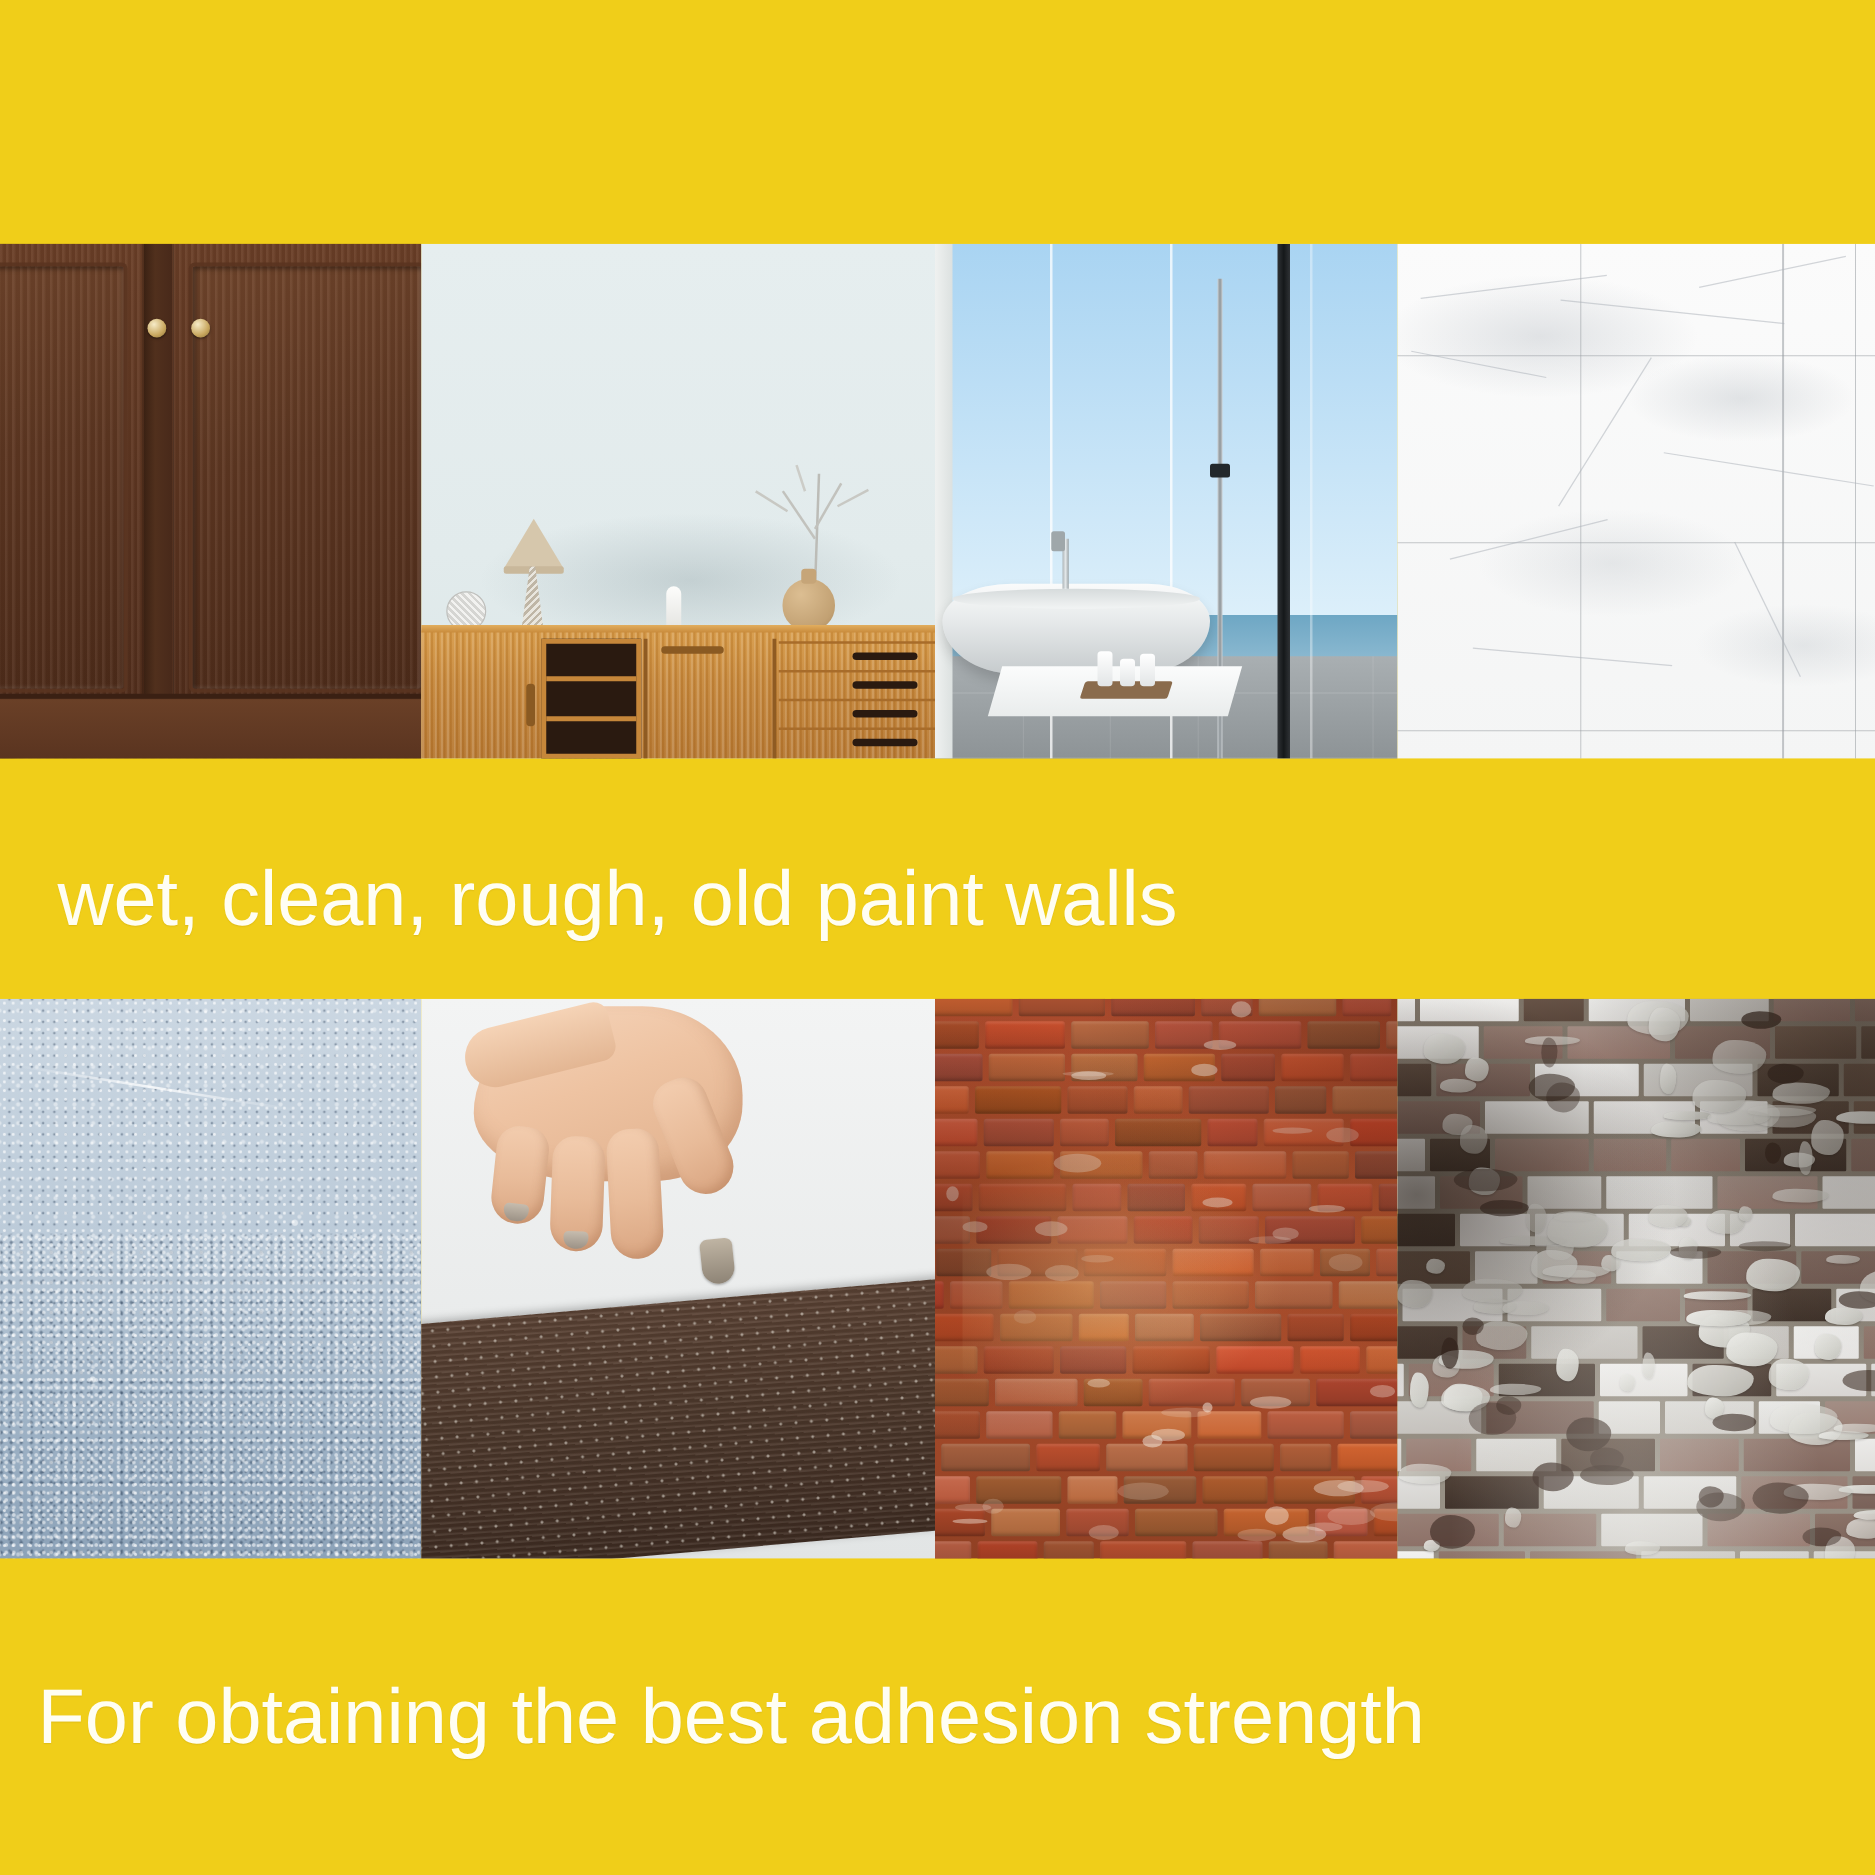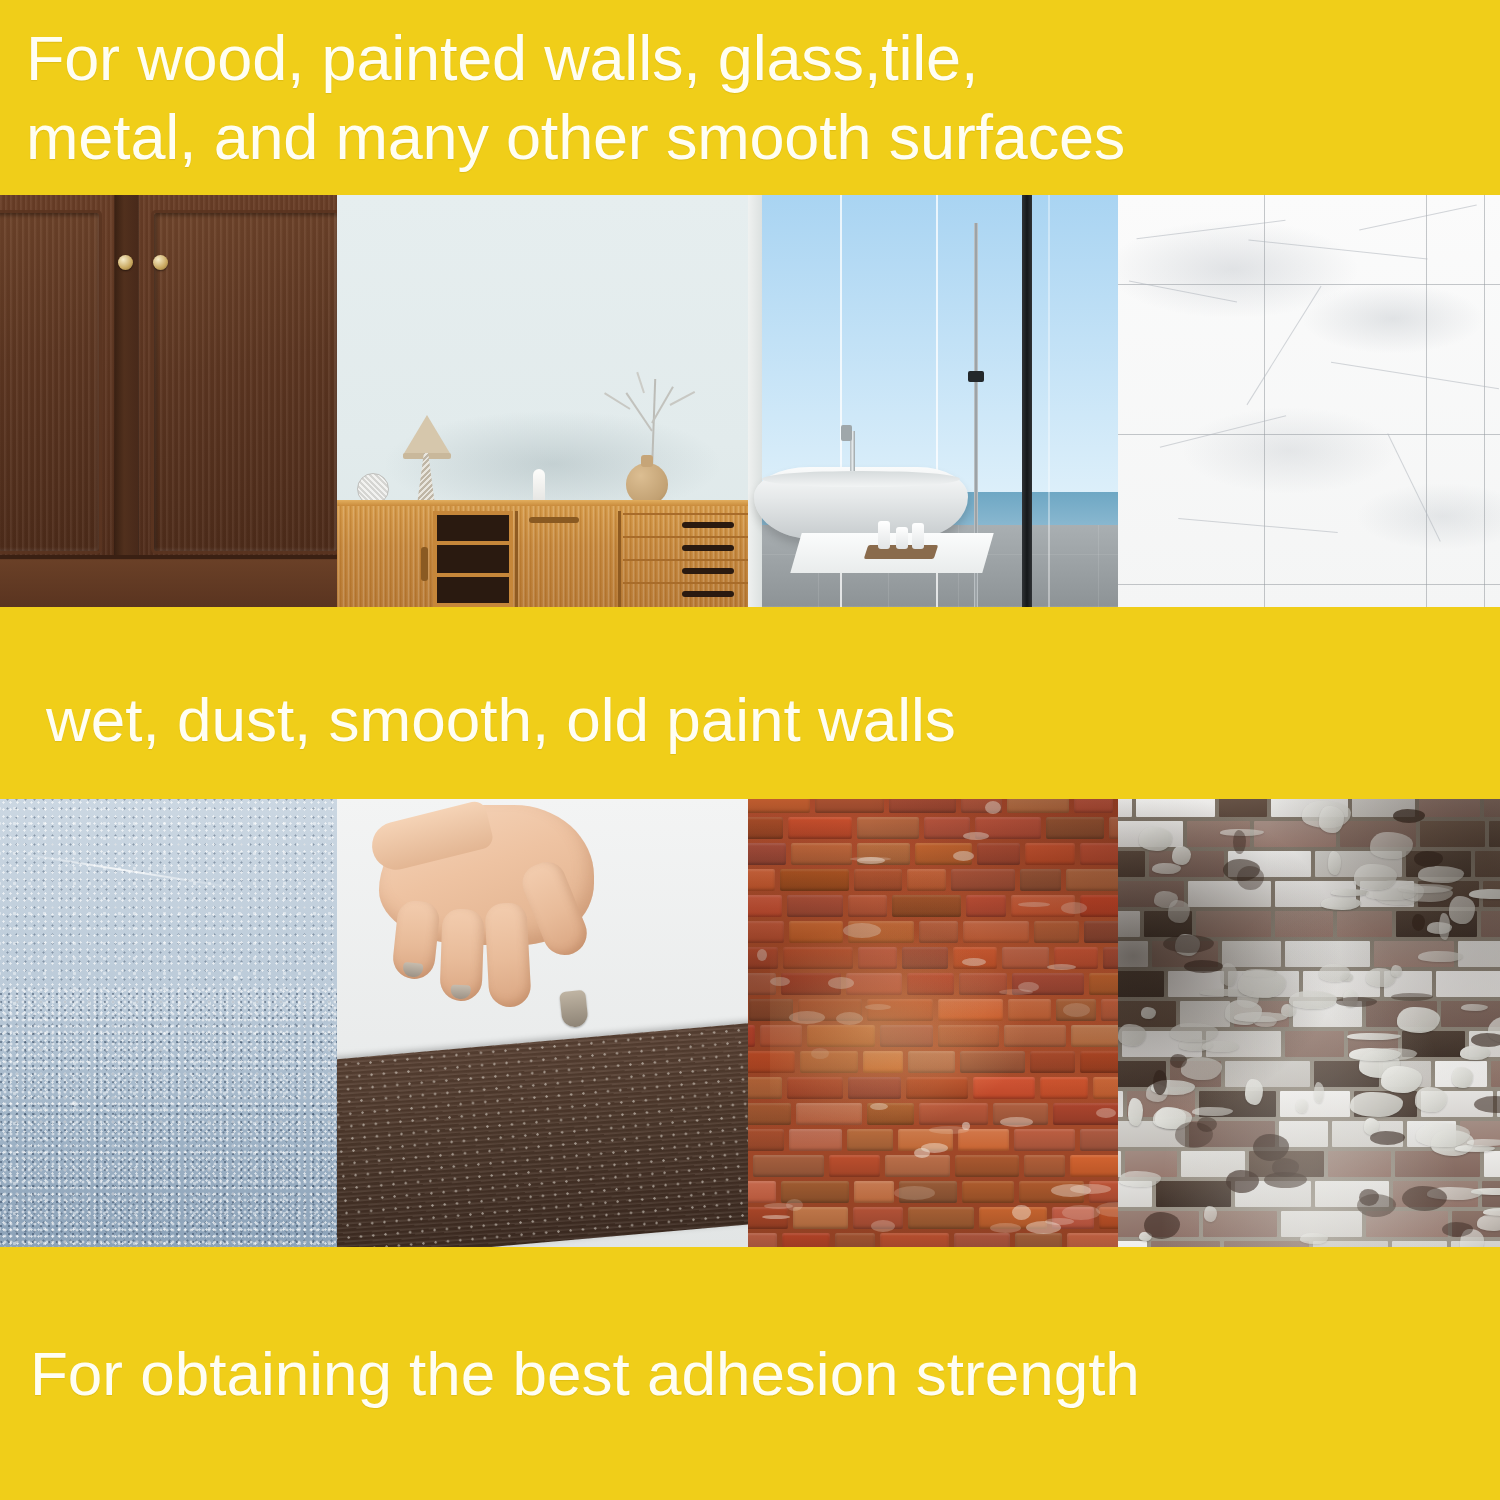--- a/index.html
+++ b/index.html
@@ -472,24 +472,20 @@
       radial-gradient(ellipse at 96% 12%, rgba(30,22,16,.40), rgba(0,0,0,0) 42%),
       radial-gradient(ellipse at 50% 95%, rgba(235,235,230,.35), rgba(0,0,0,0) 55%);
     pointer-events:none;
   }
 </style>
 </head>
 <body>
 
 <div id="page">
 
-  <div class="banner banner-top">
-    <div class="headline">For wood, painted walls, glass,tile,</div>
-    <div class="headline l2">metal, and many other smooth surfaces</div>
-  </div>
 
   <div class="strip strip-top">
 
     <div class="cell c1 wood-cab">
       <div class="cab-door door-a"></div>
       <div class="cab-gap"></div>
       <div class="cab-door door-b"></div>
       <div class="knob knob-l"></div>
       <div class="knob knob-r"></div>
       <div class="cab-base"></div>
@@ -554,21 +550,21 @@
       <div class="vein" style="left:10px;  top:96px;  width:110px; height:1px; transform:rotate(11deg);"></div>
       <div class="vein" style="left:96px;  top:150px; width:140px; height:1px; transform:rotate(-58deg);"></div>
       <div class="vein" style="left:212px; top:180px; width:170px; height:1px; transform:rotate(9deg);"></div>
       <div class="vein" style="left:40px;  top:236px; width:130px; height:1px; transform:rotate(-14deg);"></div>
       <div class="vein" style="left:236px; top:292px; width:120px; height:1px; transform:rotate(64deg);"></div>
       <div class="vein" style="left:60px;  top:330px; width:160px; height:1px; transform:rotate(5deg);"></div>
     </div>
   </div>
 
   <div class="banner banner-mid">
-    <div class="warn-text">wet, dust, smooth, old paint walls</div>
+    <div class="warn-text">wet, clean, rough, old paint walls</div>
   </div>
 
   <div class="strip strip-bottom">
 
     <div class="cell c1 wet-surface">
       <div class="wet-drops"></div>
       <div class="wet-drops2"></div>
       <div class="wet-streak"></div>
     </div>
 

